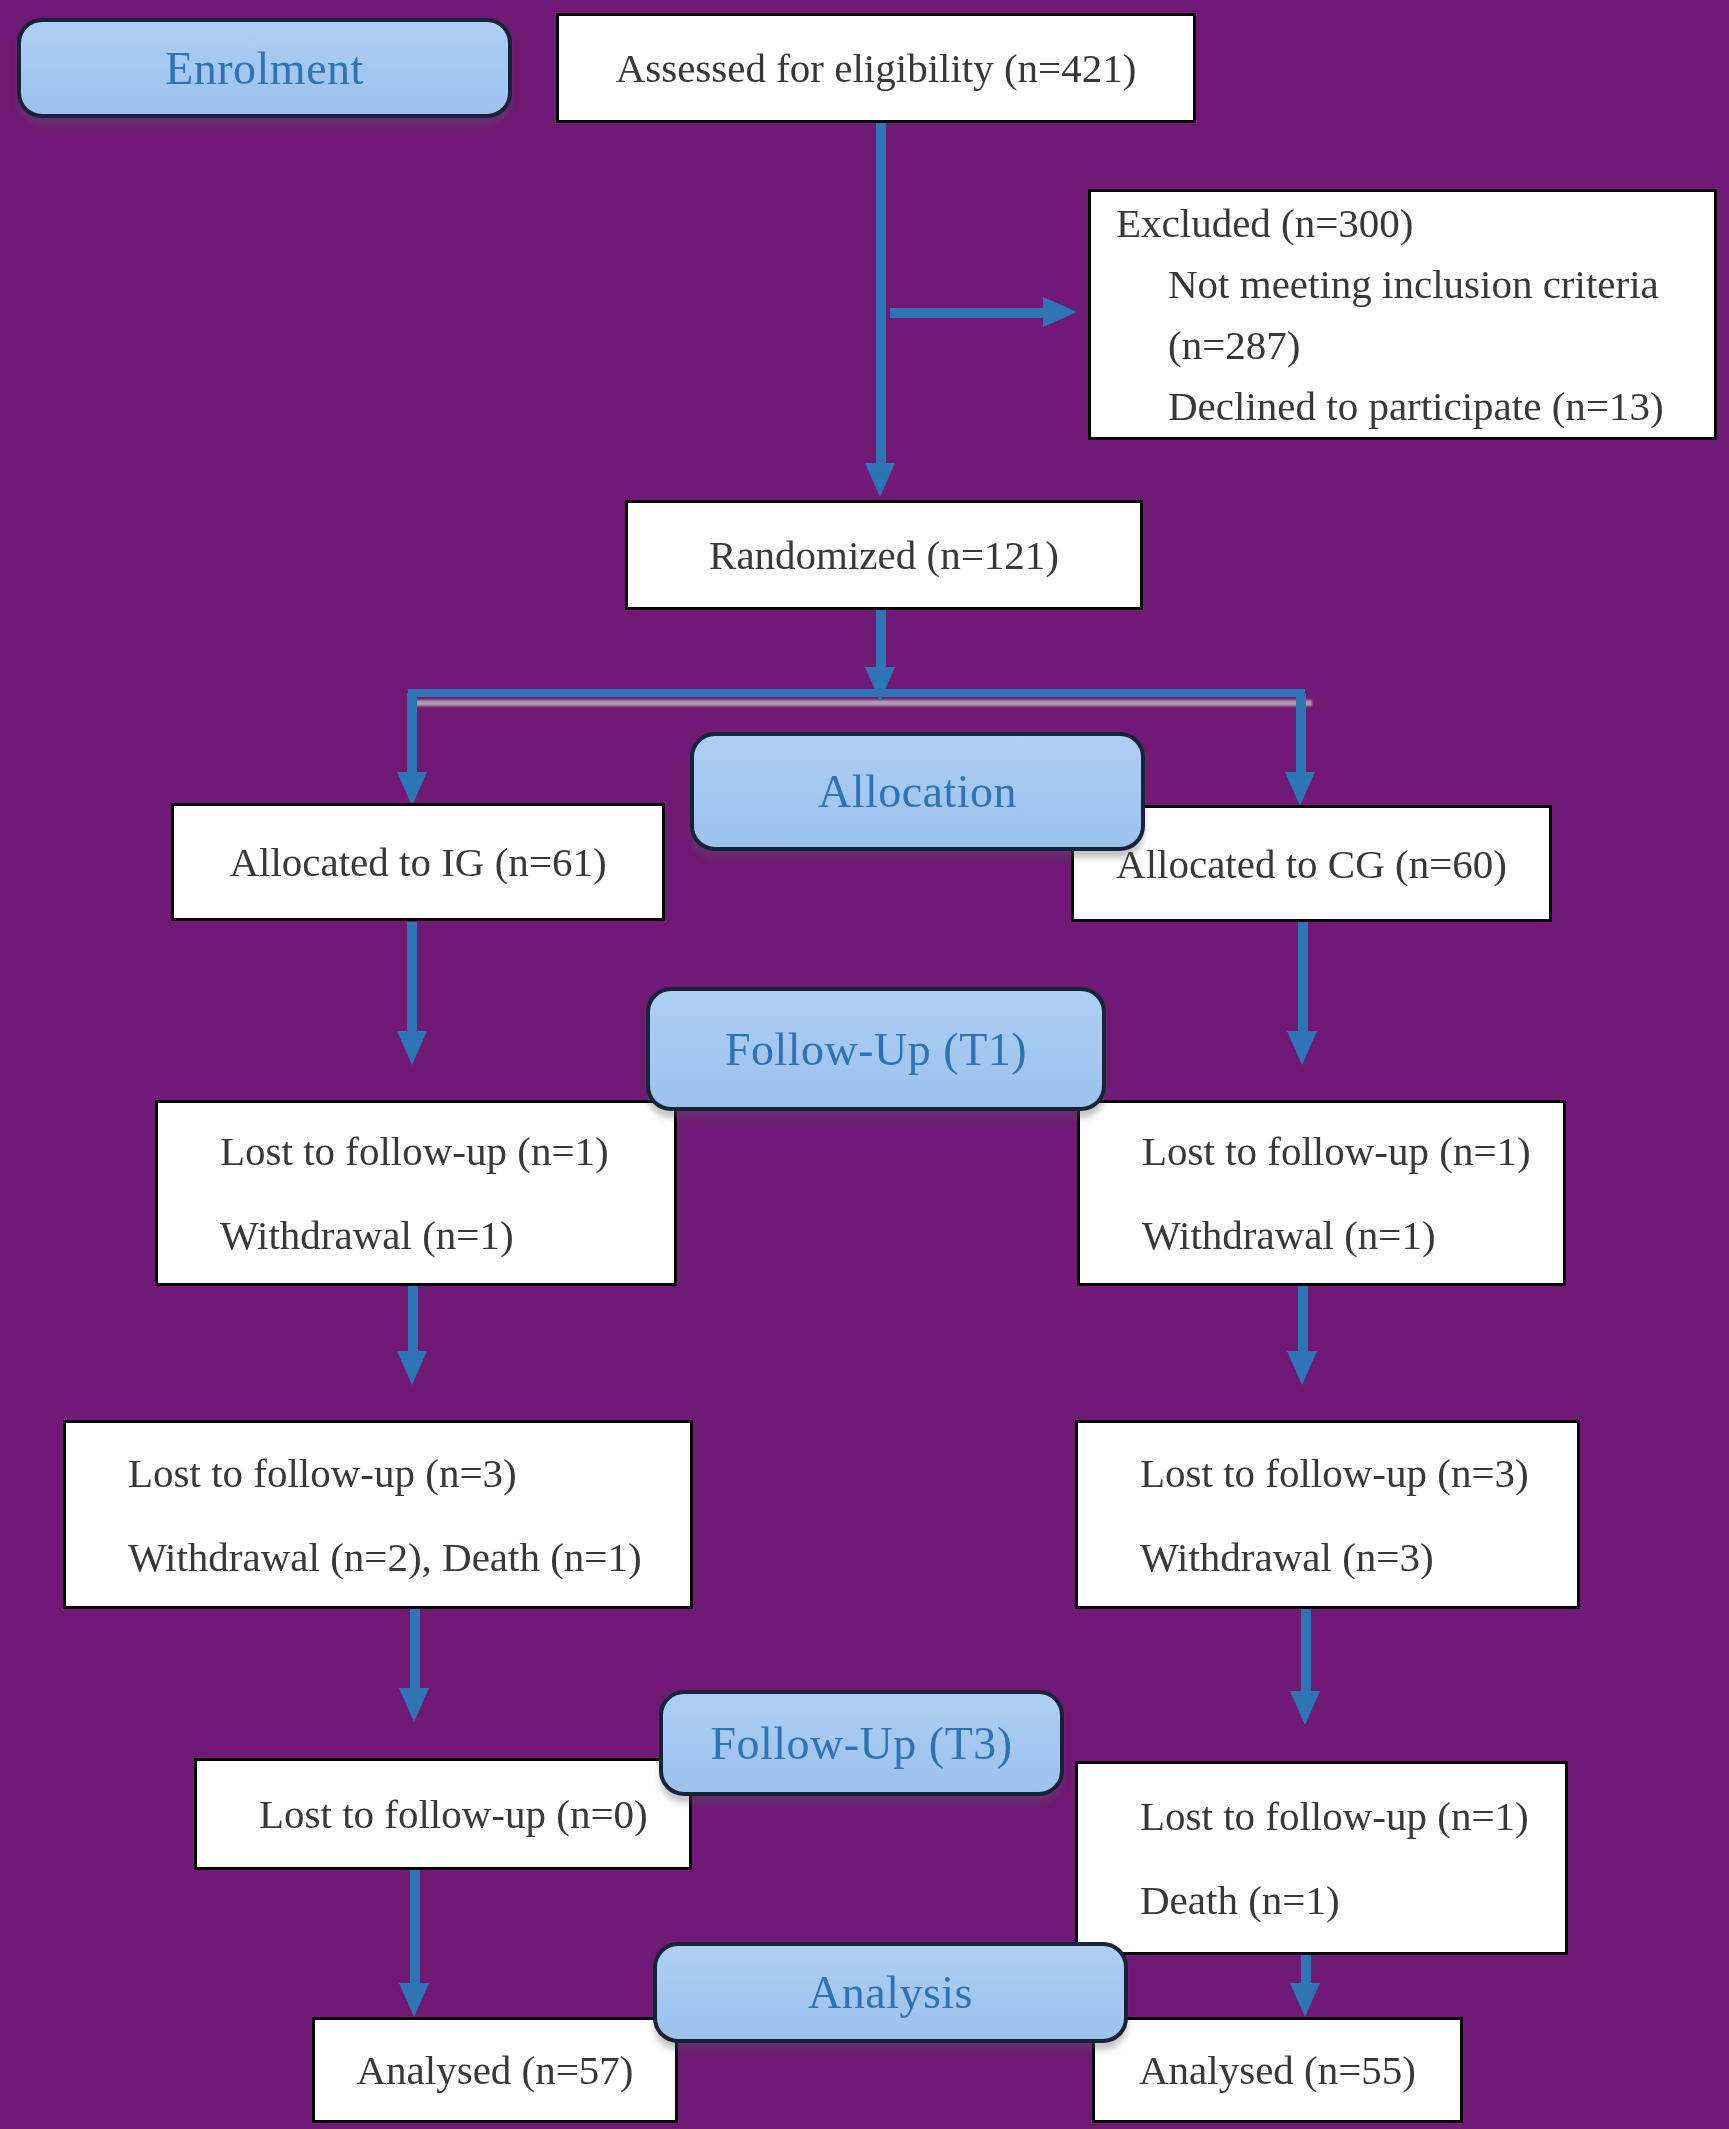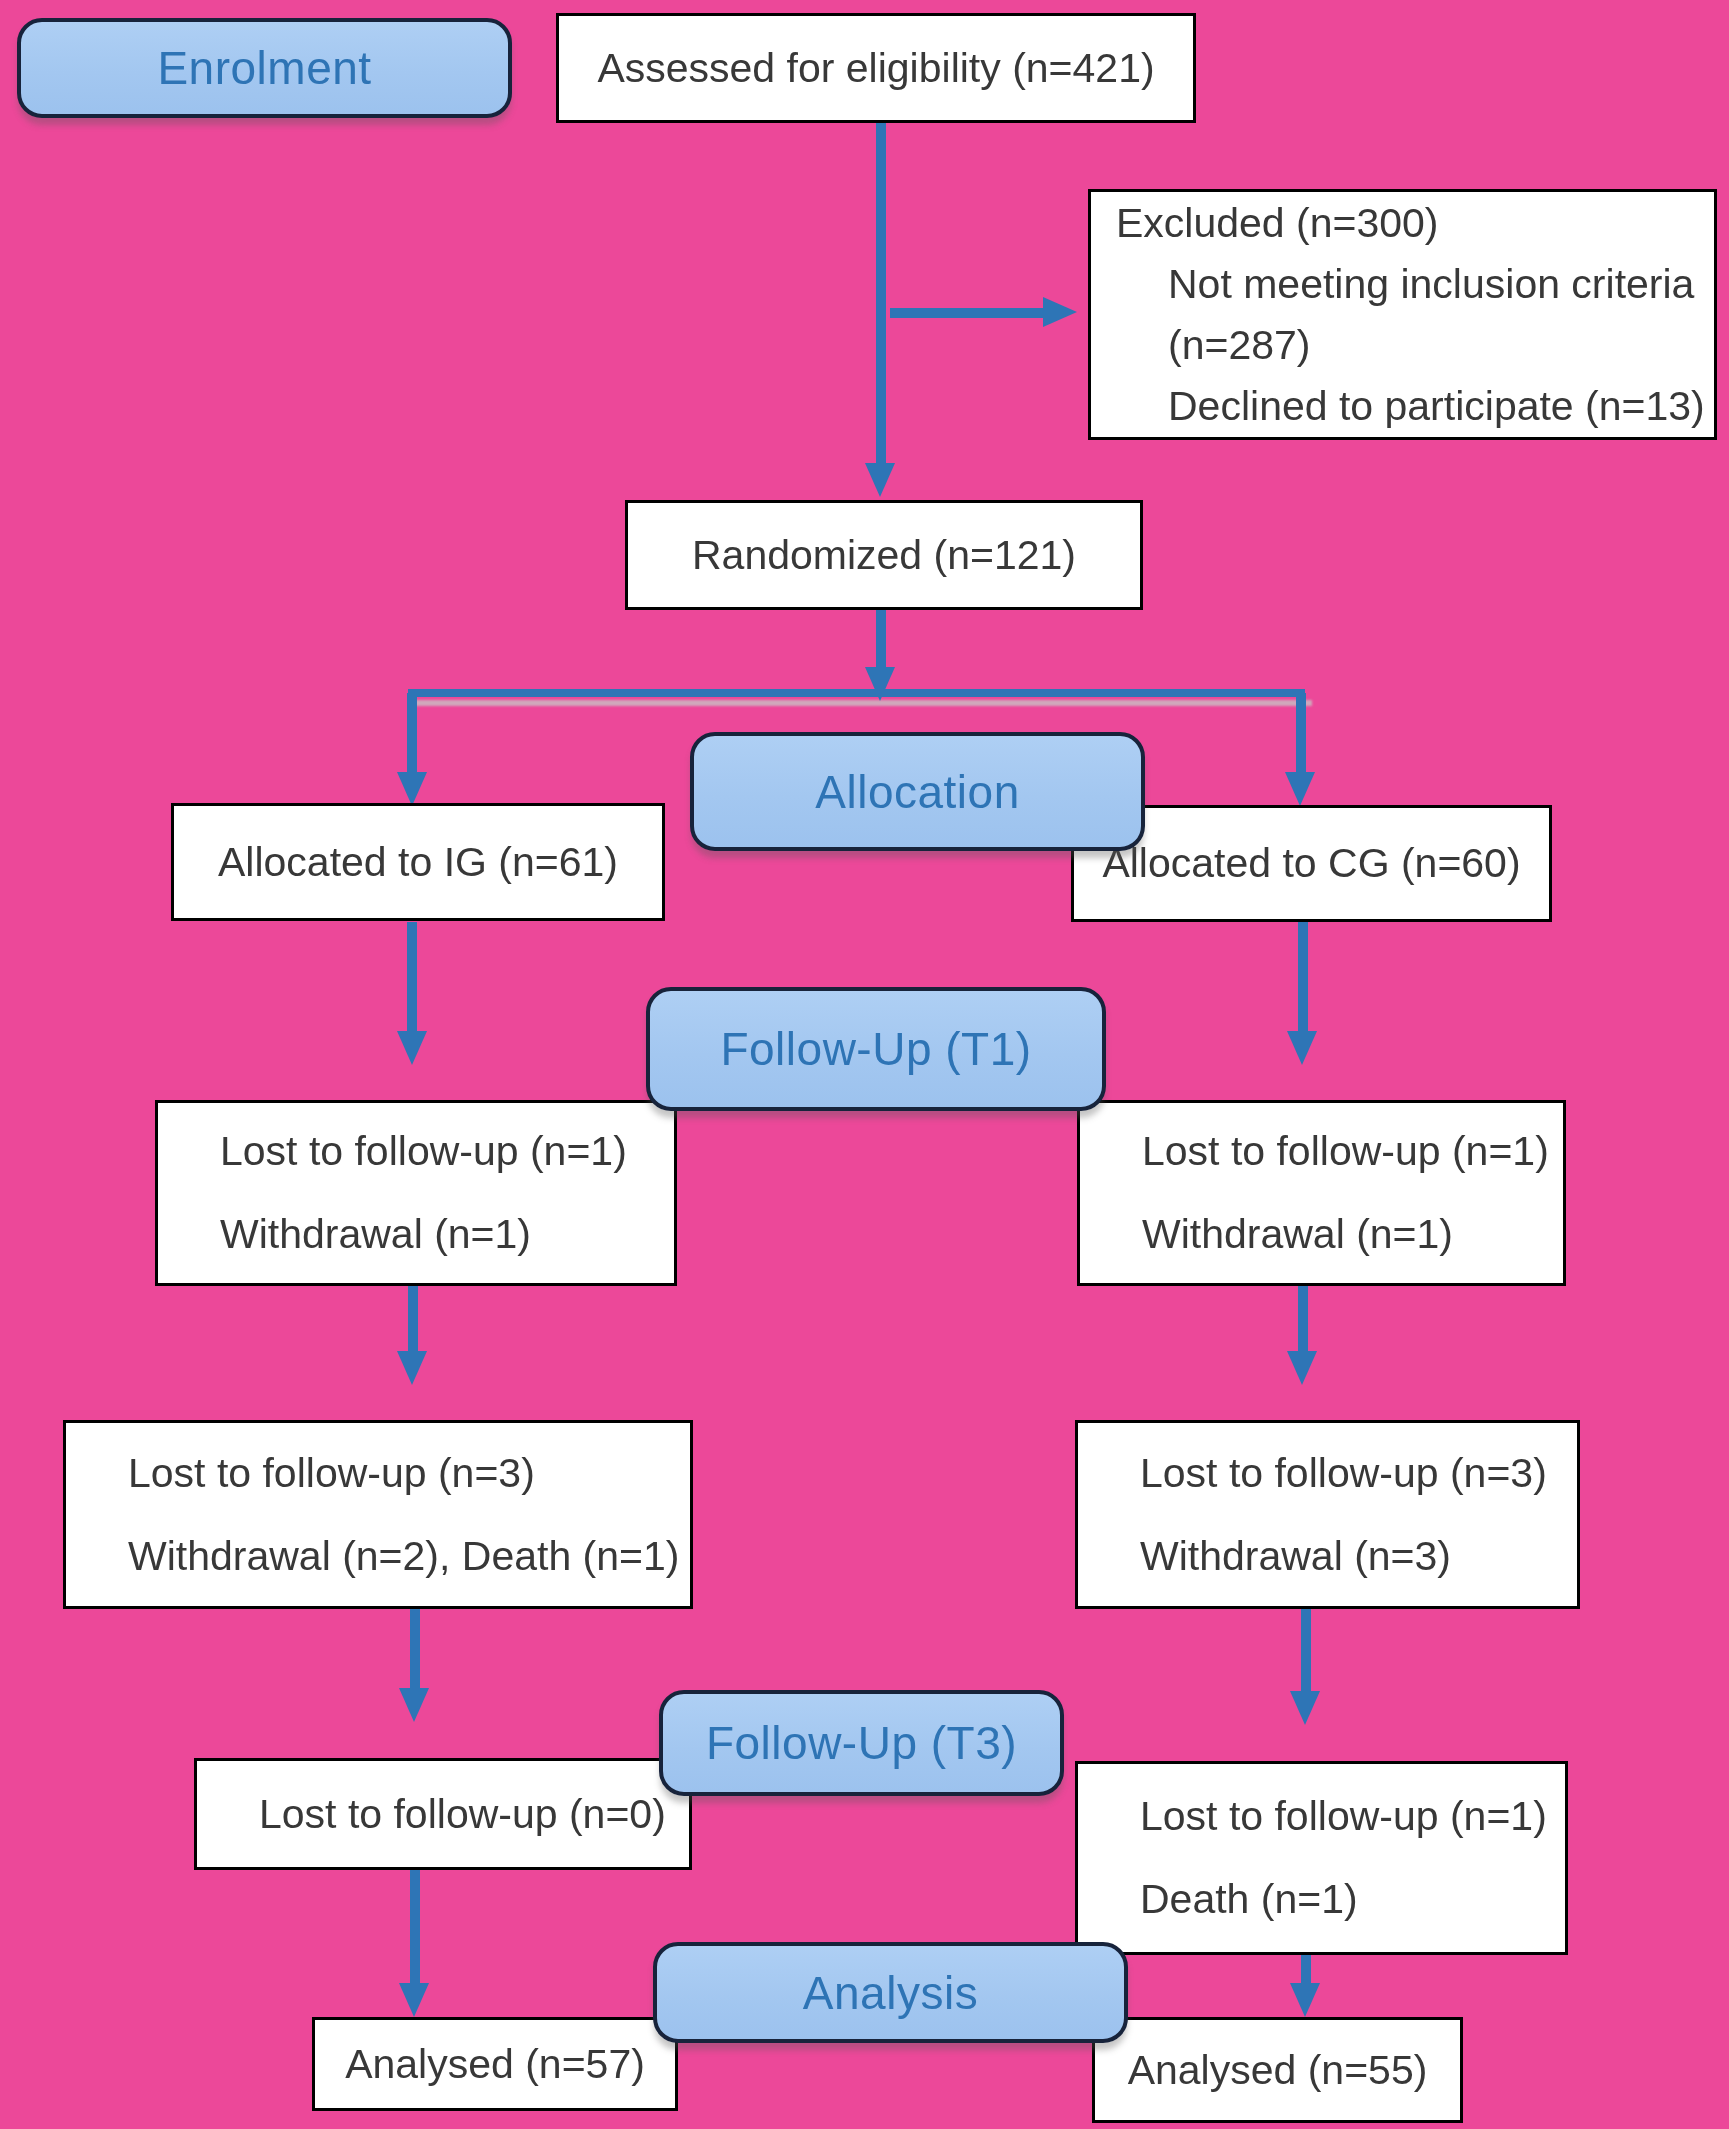--- a/index.html
+++ b/index.html
@@ -1,20 +1,20 @@
 <!DOCTYPE html>
 <html style="font-size:8.7px"><head>
 <meta charset="utf-8">
 <style>
   html,body{margin:0;padding:0;background:#ffffff;}
   #canvas{
     position:relative;
     width:1730px;height:2129px;
-    background:#ec4899;
-    font-family:Liberation Sans, sans-serif;
+    background:#701a75;
+    font-family:Liberation Serif, serif;
     overflow:hidden;
   }
   .pill{
     position:absolute;
     box-sizing:border-box;
     background:linear-gradient(180deg,#aecff4 0%,#a3c7f0 55%,#9cc2ee 100%);
     border:4.3px solid #17233b;
     border-radius:25px;
     display:flex;align-items:center;justify-content:center;
     font-size:46px;color:#2e74b5;letter-spacing:0.5px;
@@ -113,21 +113,21 @@
   </div>
 
   <div class="box left" style="left:194px;top:1722px;width:498px;height:112px;">
     <span class="line">Lost to follow-up (n=0)</span>
   </div>
   <div class="box left gap" style="left:1075px;top:1725px;width:493px;height:194px;">
     <span class="line">Lost to follow-up (n=1)</span>
     <span class="line">Death (n=1)</span>
   </div>
 
-  <div class="box center" style="left:312px;top:2017px;width:366px;height:94px;">
+  <div class="box center" style="left:312px;top:2017px;width:366px;height:106px;">
     <span class="line">Analysed (n=57)</span>
   </div>
   <div class="box center" style="left:1092px;top:2017px;width:371px;height:106px;">
     <span class="line">Analysed (n=55)</span>
   </div>
 
   <div class="shaft-v" style="left:876px;top:123px;height:343px;"></div>
   <div class="head-down" style="left:865px;top:463px;"></div>
 
   <div class="shaft-h" style="left:890px;top:308px;width:156px;"></div>

